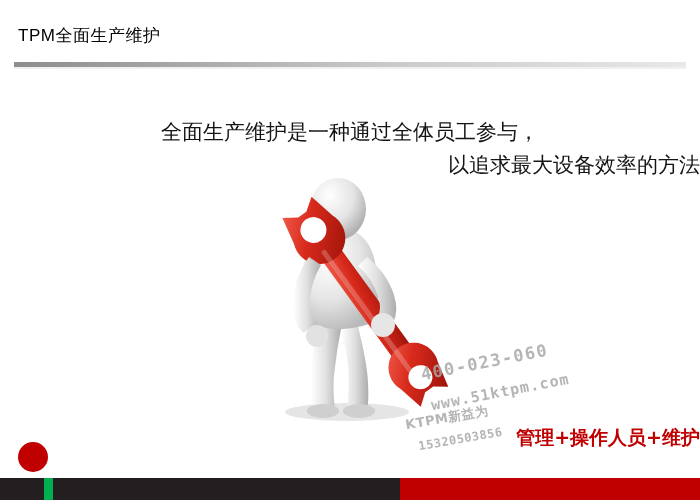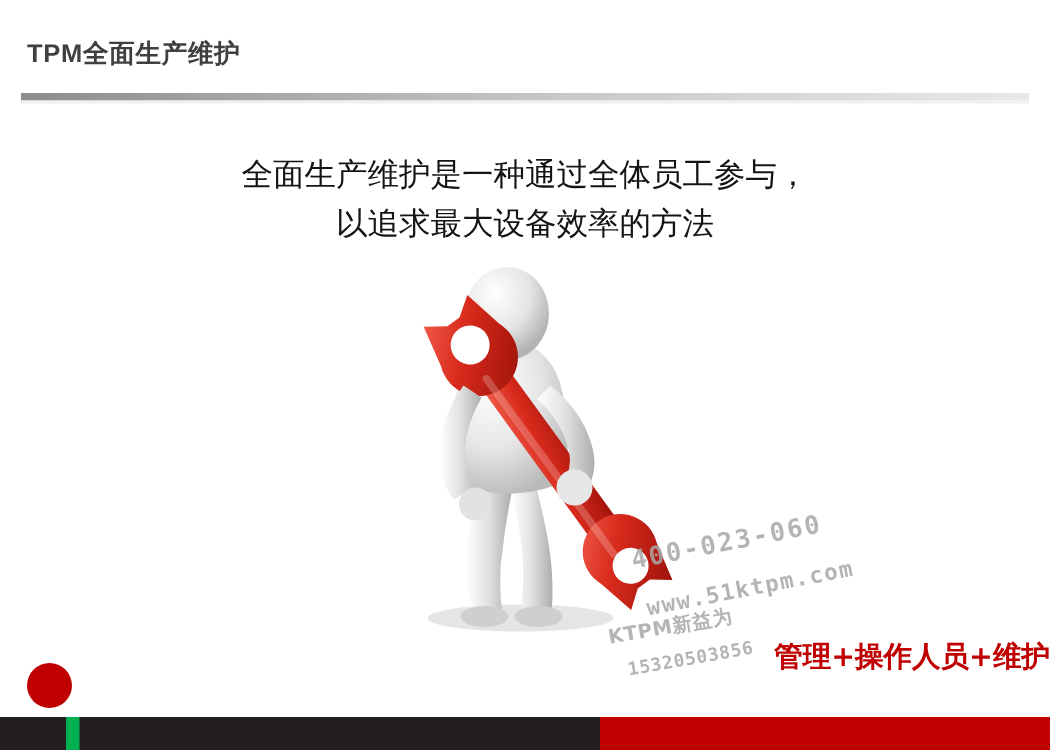--- a/index.html
+++ b/index.html
@@ -19,22 +19,22 @@
     height: 500px;
     background: #ffffff;
     overflow: hidden;
   }
   
   .slide-title {
     position: absolute;
     left: 18px;
     top: 24px;
     font-size: 17px;
-    font-weight: bold;
-    color: #404040;
+    font-weight: normal;
+    color: #000000;
     letter-spacing: 0.5px;
     white-space: nowrap;
   }
   .title-rule {
     position: absolute;
     left: 14px;
     top: 62px;
     width: 672px;
     height: 5px;
     background: linear-gradient(to right, #8d8d8d 0%, #c9c9c9 55%, #e8e8e8 100%);
@@ -44,30 +44,31 @@
     left: 14px;
     top: 67px;
     width: 672px;
     height: 2px;
     background: #f0f0f0;
   }
   
   .headline {
     position: absolute;
     left: 0;
-    top: 100px;
+    top: 116px;
     width: 700px;
     text-align: center;
     color: #141414;
     font-size: 21px;
     line-height: 33px;
     font-family: "DejaVu Sans", sans-serif;
   }
   .headline .line2 {
     display: block;
+    text-align: right;
   }
   
   .figure-area {
     position: absolute;
     left: 205px;
     top: 165px;
     width: 290px;
     height: 262px;
   }
   .figure-svg {

